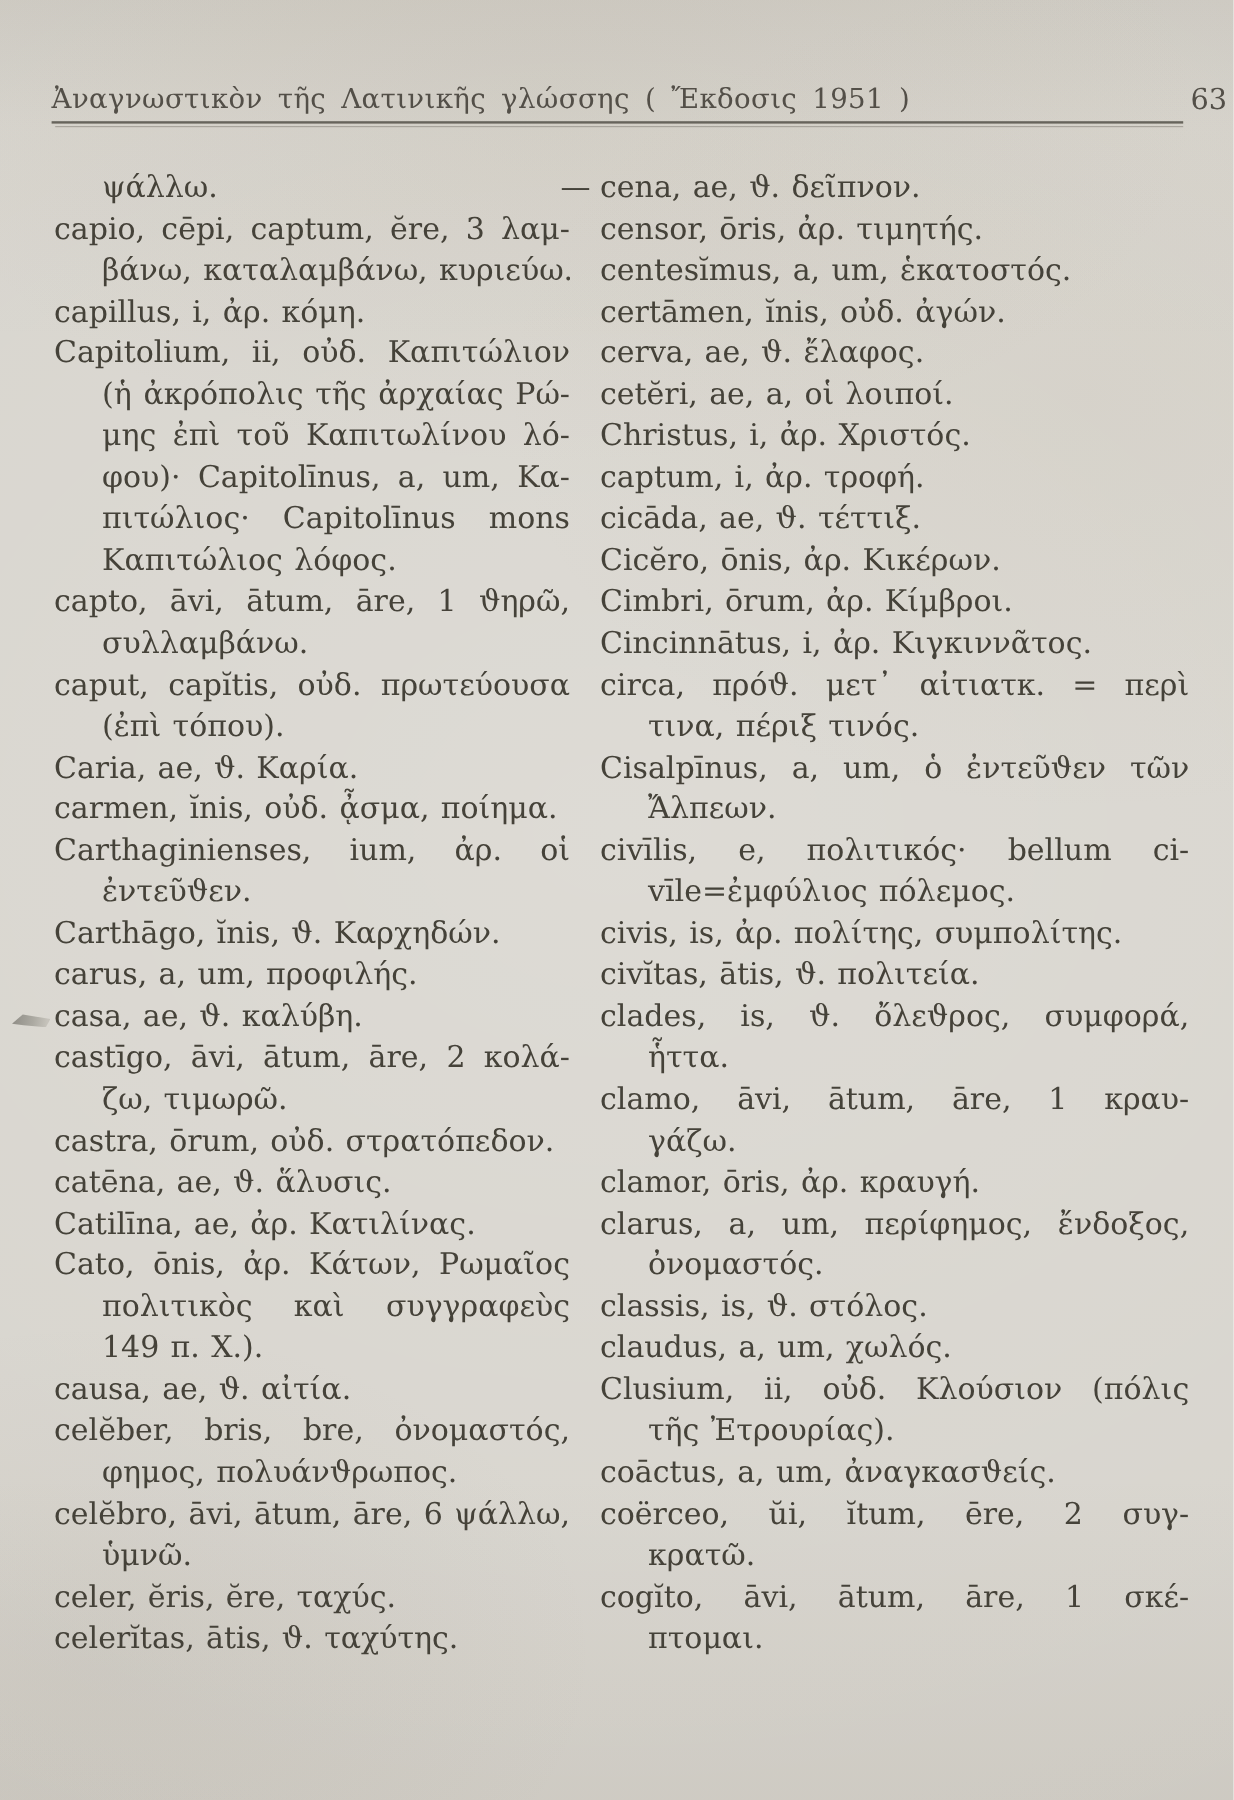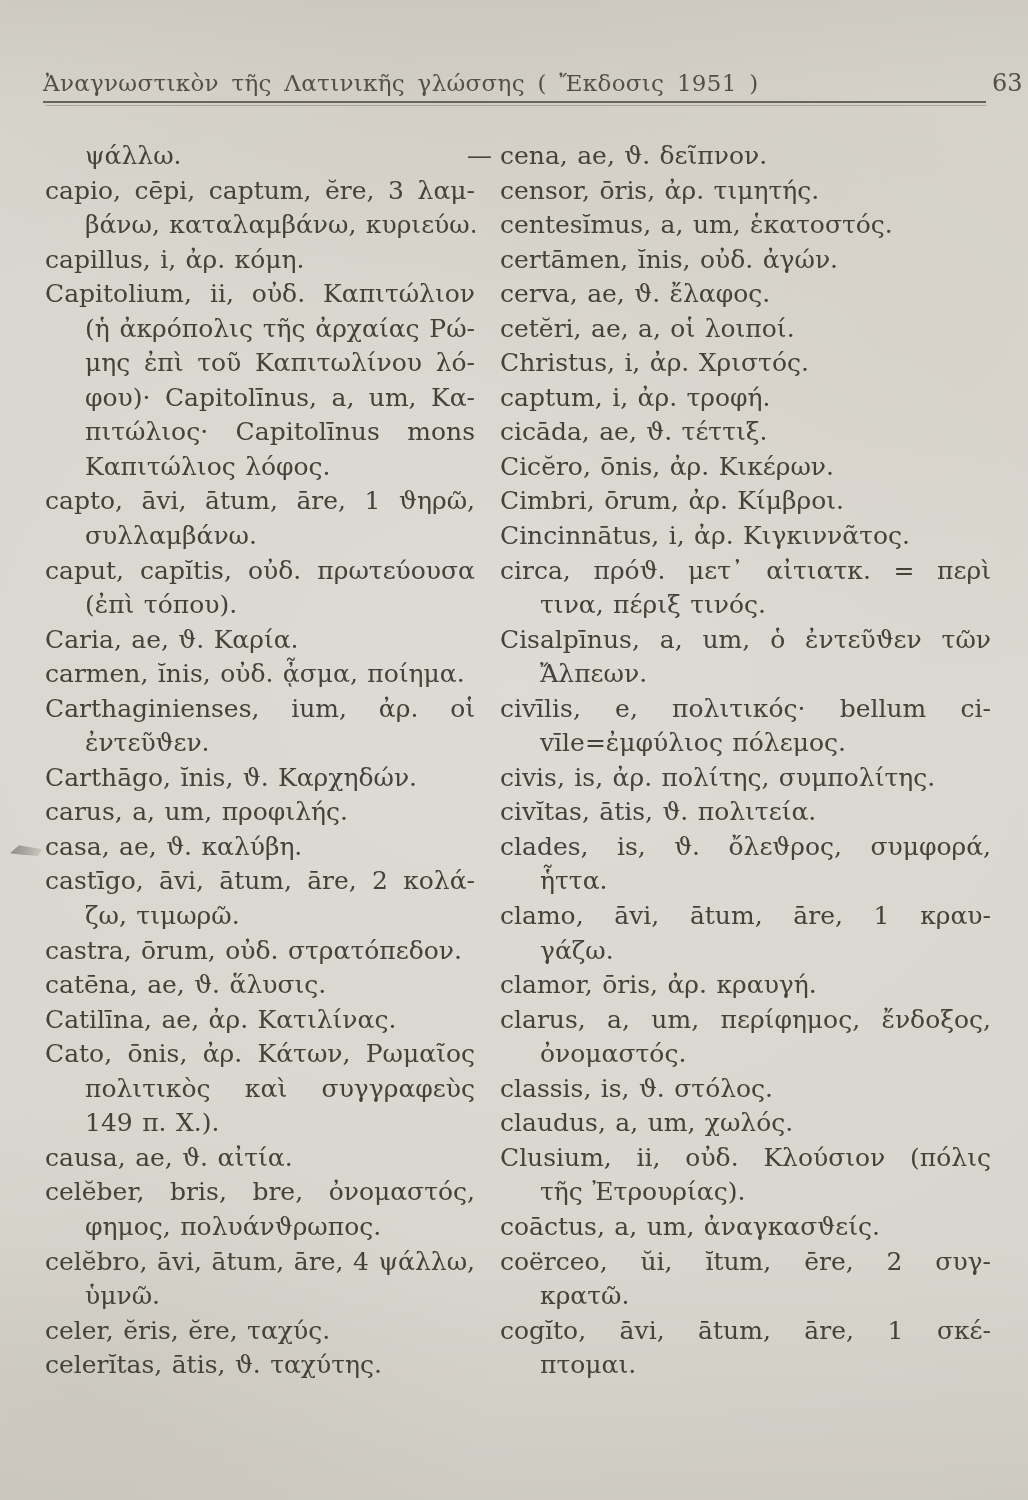--- a/index.html
+++ b/index.html
@@ -94,21 +94,21 @@
       <div class="line cont">ζω, τιμωρῶ.</div>
       <div class="line">castra, ōrum, οὐδ. στρατόπεδον.</div>
       <div class="line">catēna, ae, ϑ. ἅλυσις.</div>
       <div class="line">Catilīna, ae, ἀρ. Κατιλίνας.</div>
       <div class="line just">Cato, ōnis, ἀρ. Κάτων, Ρωμαῖος</div>
       <div class="line cont just">πολιτικὸς καὶ συγγραφεὺς (234 -</div>
       <div class="line cont">149 π. Χ.).</div>
       <div class="line">causa, ae, ϑ. αἰτία.</div>
       <div class="line just">celĕber, bris, bre, ὀνομαστός, περί-</div>
       <div class="line cont">φημος, πολυάνϑρωπος.</div>
-      <div class="line just">celĕbro, āvi, ātum, āre, 4 ψάλλω,</div>
+      <div class="line just">celĕbro, āvi, ātum, āre, 6 ψάλλω,</div>
       <div class="line cont">ὑμνῶ.</div>
       <div class="line">celer, ĕris, ĕre, ταχύς.</div>
       <div class="line">celerĭtas, ātis, ϑ. ταχύτης.</div>
     </div>
   <div class="col col-right">
       <div class="line"><span class="dash">—</span>cena, ae, ϑ. δεῖπνον.</div>
       <div class="line">censor, ōris, ἀρ. τιμητής.</div>
       <div class="line">centesĭmus, a, um, ἑκατοστός.</div>
       <div class="line">certāmen, ĭnis, οὐδ. ἀγών.</div>
       <div class="line">cerva, ae, ϑ. ἔλαφος.</div>

